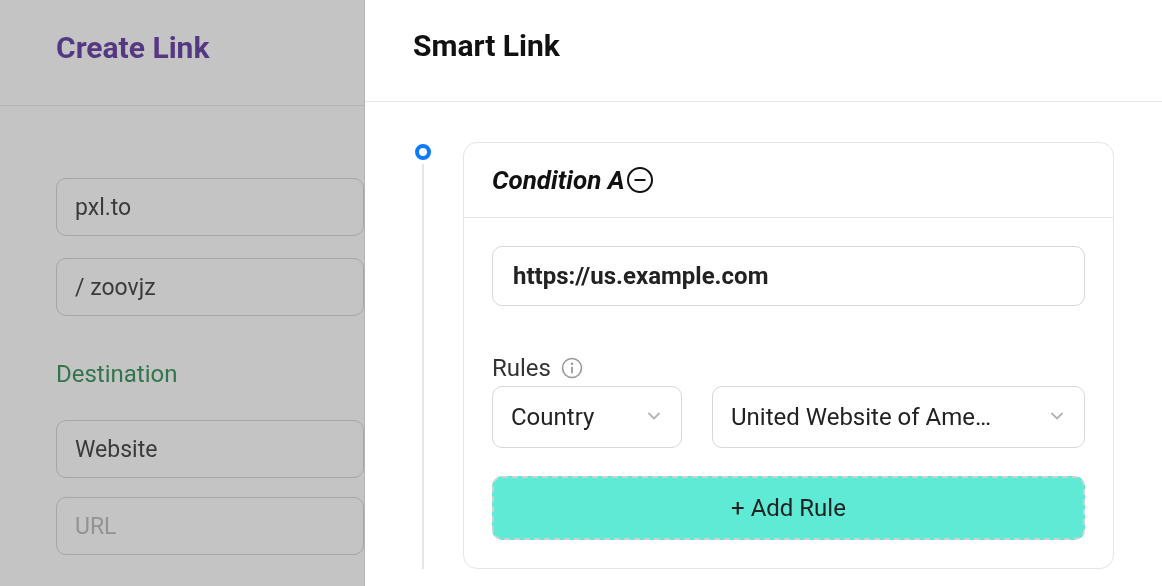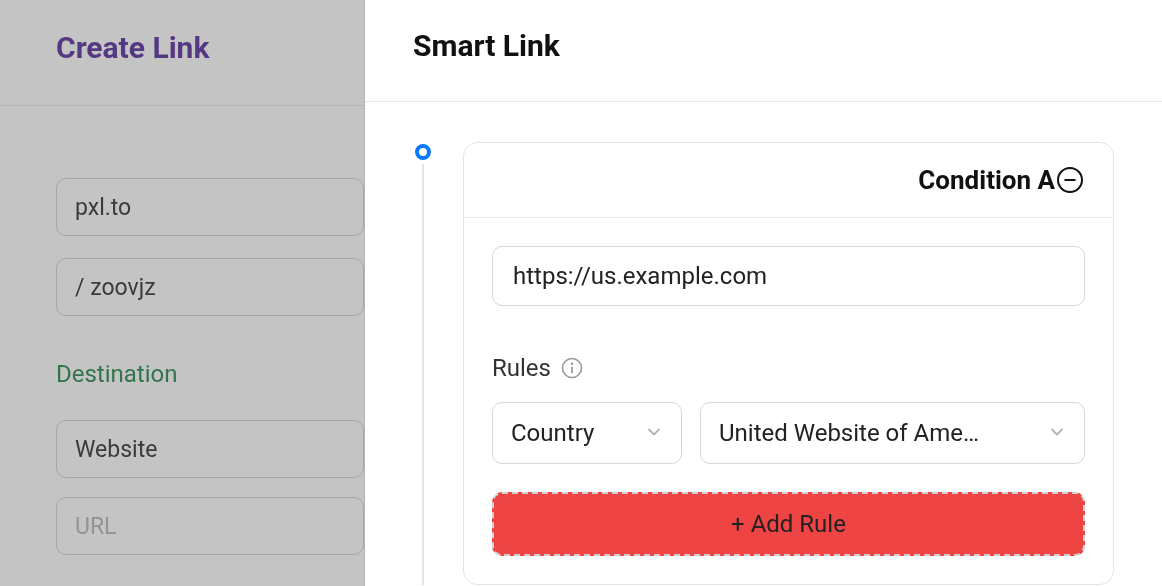--- a/index.html
+++ b/index.html
@@ -94,24 +94,25 @@
     margin-top: 4px;
   }
   .card {
     flex: 1;
     border: 1px solid #e5e5e5;
     border-radius: 14px;
     background: #fff;
   }
   .card-header {
     display: flex;
-    justify-content: flex-end;
+    justify-content: flex-start;
     align-items: center;
     padding: 22px 28px;
     border-bottom: 1px solid #e8e8e8;
+    font-style: italic;
   }
   .card-header-title {
     font-size: 26px;
     font-weight: 700;
     color: #111;
   }
   .remove-btn {
     width: 30px; height: 30px;
     display: flex; align-items: center; justify-content: center;
     cursor: pointer;
@@ -121,36 +122,37 @@
   .url-input {
     width: 100%;
     height: 60px;
     border: 1px solid #d7d7d7;
     border-radius: 10px;
     padding: 0 20px;
     font-size: 24px;
     color: #222;
     display: flex;
     align-items: center;
+    font-weight: bold;
   }
   .rules-label-row {
     display: flex;
     align-items: center;
     gap: 10px;
     margin-top: 48px;
   }
   .rules-label {
     font-size: 24px;
     color: #333;
   }
   .info-icon { display: flex; }
   .rule-row {
     display: flex;
-    gap: 18px;
-    margin-top: 20px;
+    gap: 30px;
+    margin-top: 4px;
   }
   .select {
     height: 62px;
     border: 1px solid #d7d7d7;
     border-radius: 10px;
     display: flex;
     align-items: center;
     justify-content: space-between;
     padding: 0 18px;
     cursor: pointer;
@@ -172,21 +174,21 @@
     height: 64px;
     width: 100%;
     border: 2px dashed #d0d0d0;
     border-radius: 10px;
     display: flex;
     align-items: center;
     justify-content: center;
     font-size: 24px;
     color: #222;
     cursor: pointer;
-    background: #ef4444;
+    background: #5eead4;
   }
 </style>
 </head>
 <body>
 
 <div class="root">
 
   <div class="left-panel">
     <div class="left-title">Create Link</div>
     <div class="left-divider"></div>

